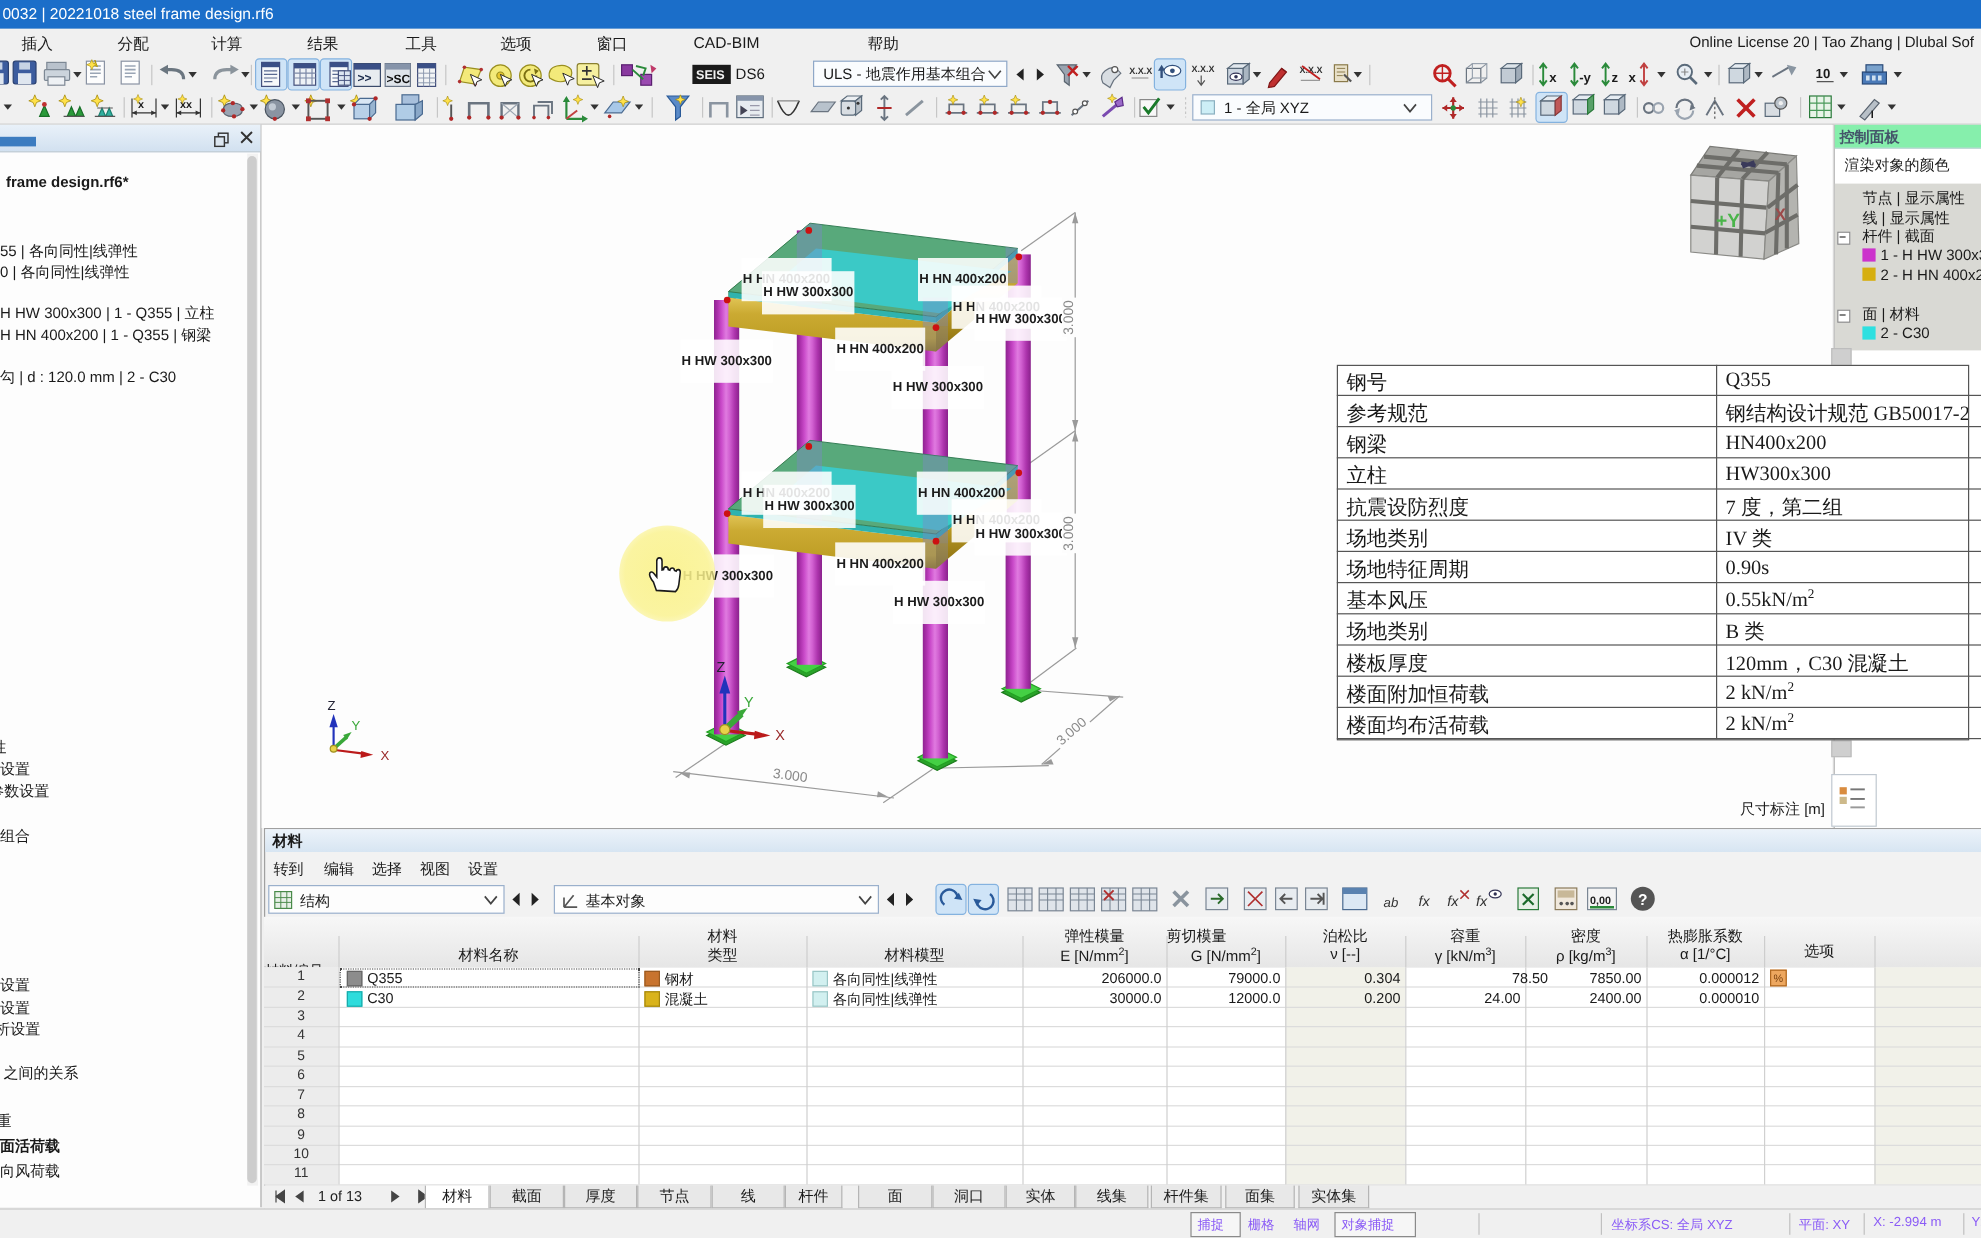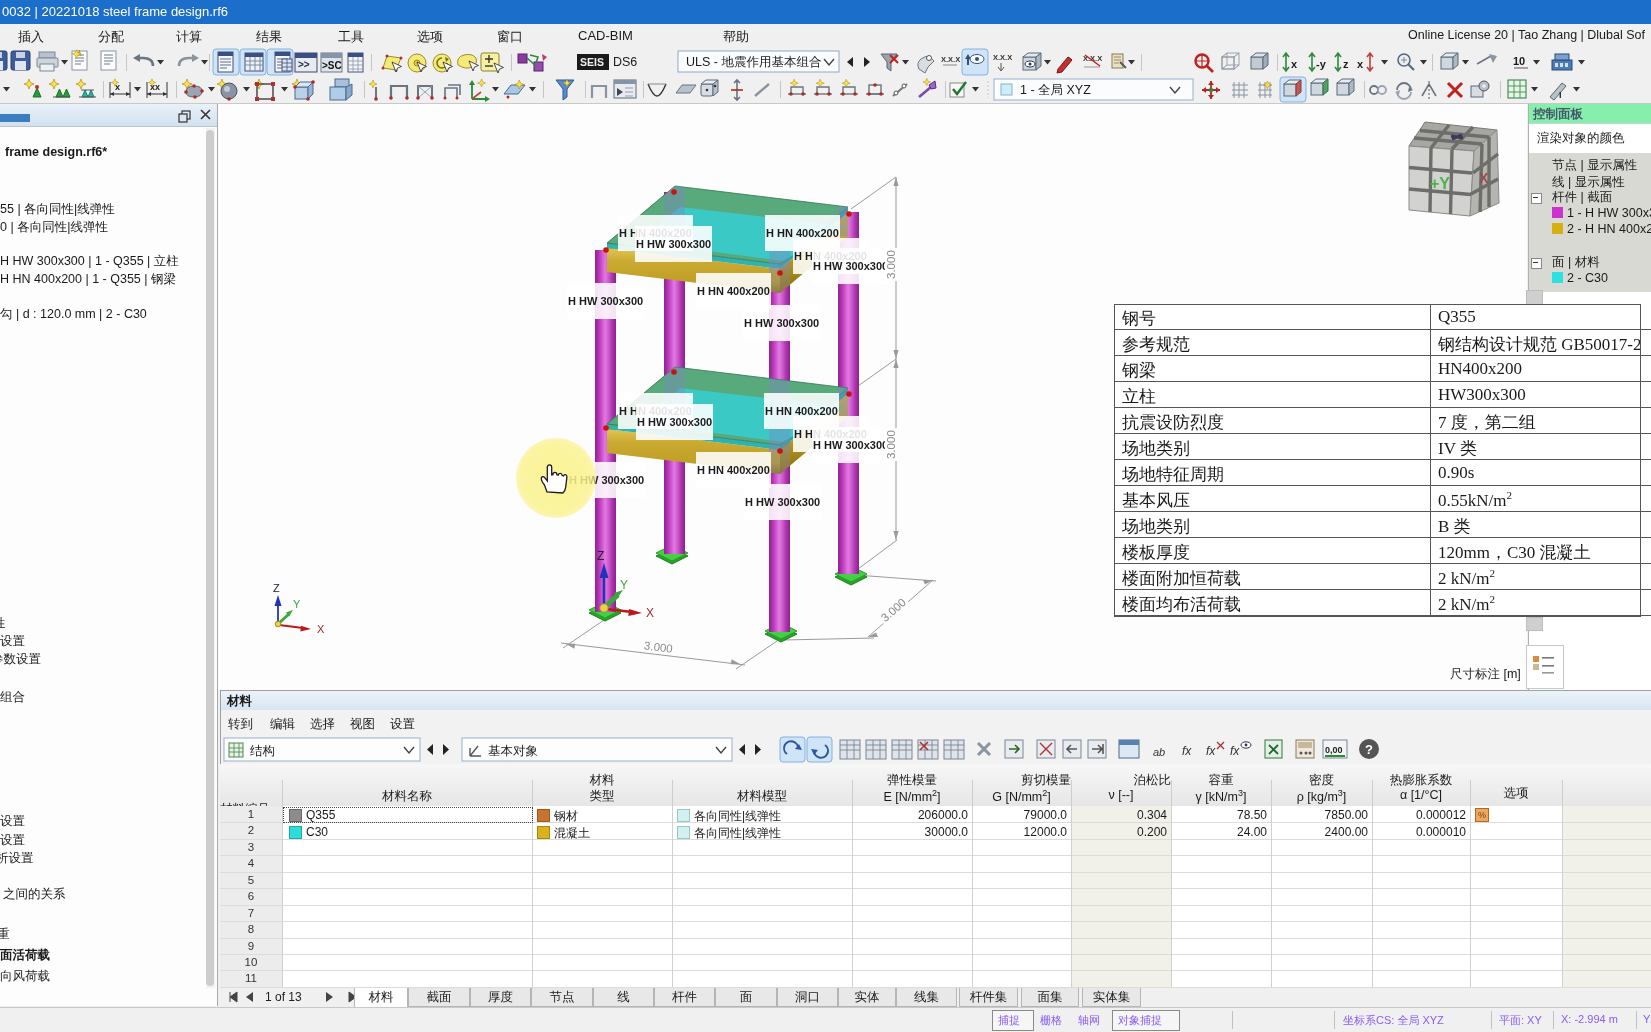--- a/index.html
+++ b/index.html
@@ -973,23 +973,23 @@
 </svg>
 
 <div style="position:absolute;left:0;top:74px;width:1431px;height:42px;background:linear-gradient(#f7f7f7,#e6e6e6);border-bottom:1px solid #9a9a9a;"></div>
 <div class="hd" style="left:0px;top:111px;width:62px;text-align:left;">材料编号</div>
 <div class="hd" style="left:62px;top:98px;width:250px;text-align:center;">材料名称</div>
 <div class="hd" style="left:312px;top:82px;width:140px;text-align:center;">材料</div>
 <div class="hd" style="left:312px;top:98px;width:140px;text-align:center;">类型</div>
 <div class="hd" style="left:452px;top:98px;width:180px;text-align:center;">材料模型</div>
 <div class="hd" style="left:632px;top:82px;width:120px;text-align:center;">弹性模量</div>
 <div class="hd" style="left:632px;top:98px;width:120px;text-align:center;">E [N/mm<sup style="font-size:9px">2</sup>]</div>
-<div class="hd" style="left:752px;top:82px;width:99px;text-align:right;">剪切模量</div>
+<div class="hd" style="left:752px;top:82px;width:99px;text-align:left;">剪切模量</div>
 <div class="hd" style="left:752px;top:98px;width:99px;text-align:center;">G [N/mm<sup style="font-size:9px">2</sup>]</div>
-<div class="hd" style="left:851px;top:82px;width:100px;text-align:right;font-family:Liberation Serif, serif;">泊松比</div>
+<div class="hd" style="left:851px;top:82px;width:100px;text-align:center;font-family:Liberation Serif, serif;">泊松比</div>
 <div class="hd" style="left:851px;top:98px;width:100px;text-align:center;">ν [--]</div>
 <div class="hd" style="left:951px;top:82px;width:100px;text-align:center;">容重</div>
 <div class="hd" style="left:951px;top:98px;width:100px;text-align:center;">γ [kN/m<sup style="font-size:9px">3</sup>]</div>
 <div class="hd" style="left:1051px;top:82px;width:101px;text-align:center;">密度</div>
 <div class="hd" style="left:1051px;top:98px;width:101px;text-align:center;">ρ [kg/m<sup style="font-size:9px">3</sup>]</div>
 <div class="hd" style="left:1152px;top:82px;width:98px;text-align:center;">热膨胀系数</div>
 <div class="hd" style="left:1152px;top:98px;width:98px;text-align:center;">α [1/°C]</div>
 <div class="hd" style="left:1250px;top:95px;width:92px;text-align:center;">选项</div>
 <div style="position:absolute;left:62px;top:90px;width:1px;height:26px;background:#cdcdcd;"></div>
     <div style="position:absolute;left:312px;top:90px;width:1px;height:26px;background:#cdcdcd;"></div>
@@ -1045,21 +1045,21 @@
 <div style="position:absolute;left:63px;top:117px;width:248px;height:14px;border:1px dotted #444;"></div>
 <div class="sw" style="left:69px;top:119px;background:#8c8c8c;border:1px solid #666;"></div>
 <div class="cell" style="left:86px;top:118px;">Q355</div>
 <div class="sw" style="left:317px;top:119px;background:#c8732e;border:1px solid #9a5a20;"></div>
 <div class="cell" style="left:334px;top:118px;">钢材</div>
 <div class="sw" style="left:457px;top:119px;background:#d2f0f0;border:1px solid #9bc6c6;"></div>
 <div class="cell" style="left:474px;top:118px;">各向同性|线弹性</div>
 <div class="val" style="left:648px;top:118px;width:100px;">206000.0</div>
 <div class="val" style="left:747px;top:118px;width:100px;">79000.0</div>
 <div class="val" style="left:847px;top:118px;width:100px;">0.304</div>
-<div class="val" style="left:947px;top:118px;width:100px;">78.50</div>
+<div class="val" style="left:947px;top:118px;width:100px;padding-left:23px;">78.50</div>
 <div class="val" style="left:1048px;top:118px;width:100px;">7850.00</div>
 <div class="val" style="left:1146px;top:118px;width:100px;">0.000012</div>
 <div style="position:absolute;left:1255px;top:118px;width:12px;height:12px;background:#eda75f;border:1px solid #b06820;font-size:9px;color:#7a4210;text-align:center;line-height:12px;">%</div>
 <div class="sw" style="left:69px;top:136px;background:#2edcdc;border:1px solid #1aaaaa;"></div>
 <div class="cell" style="left:86px;top:135px;">C30</div>
 <div class="sw" style="left:317px;top:136px;background:#d9b31c;border:1px solid #a5870f;"></div>
 <div class="cell" style="left:334px;top:135px;">混凝土</div>
 <div class="sw" style="left:457px;top:136px;background:#d2f0f0;border:1px solid #9bc6c6;"></div>
 <div class="cell" style="left:474px;top:135px;">各向同性|线弹性</div>
 <div class="val" style="left:648px;top:135px;width:100px;">30000.0</div>
@@ -1076,21 +1076,21 @@
 <path d="M33 4l-7 5 7 5z" fill="#444"></path>
 <path d="M106 4l7 5-7 5z" fill="#444"></path>
 <path d="M129 4l7 5-7 5zM136 4v10" fill="#444" stroke="#444" stroke-width="1"></path>
 </svg>
 <span style="position:absolute;left:45px;top:2px;font-size:12px;color:#222;">1 of 13</span>
 <span class="tab" style="left:134px;width:54px;background:#fff;height:20px;font-weight:normal;">材料</span>
 <span class="tab" style="left:188px;width:62px;">截面</span>
 <span class="tab" style="left:250px;width:61px;">厚度</span>
 <span class="tab" style="left:311px;width:62px;">节点</span>
 <span class="tab" style="left:373px;width:61px;">线</span>
-<span class="tab" style="left:434px;width:61px;">杆件</span>
+<span class="tab" style="left:434px;width:48px;">杆件</span>
 <span class="tab" style="left:495px;width:62px;">面</span>
 <span class="tab" style="left:557px;width:61px;">洞口</span>
 <span class="tab" style="left:618px;width:58px;">实体</span>
 <span class="tab" style="left:676px;width:61px;">线集</span>
 <span class="tab" style="left:739px;width:59px;">杆件集</span>
 <span class="tab" style="left:801px;width:58px;">面集</span>
 <span class="tab" style="left:862px;width:59px;">实体集</span>
 </div>
 </div>
 <div class="abs" id="statusbar">

